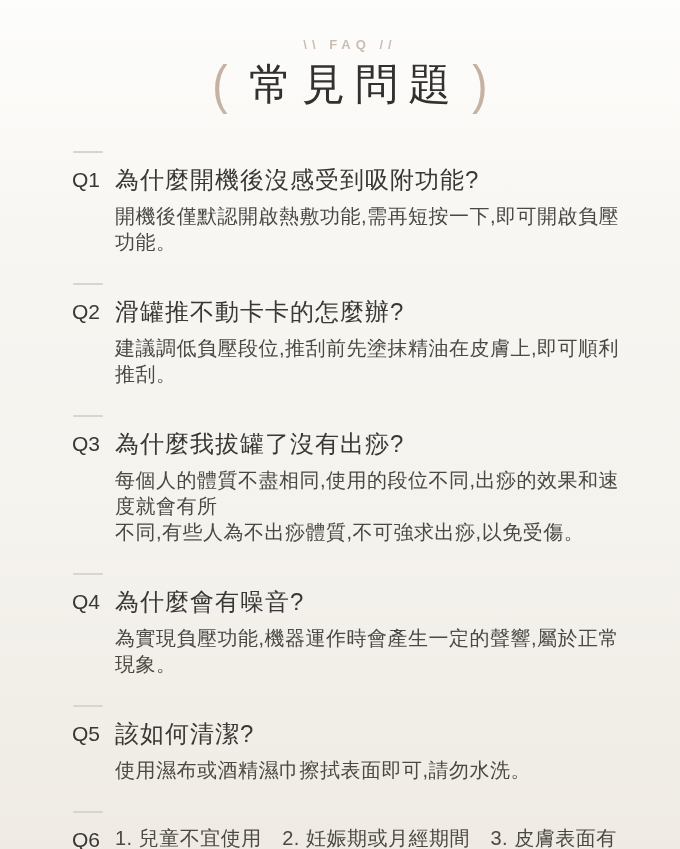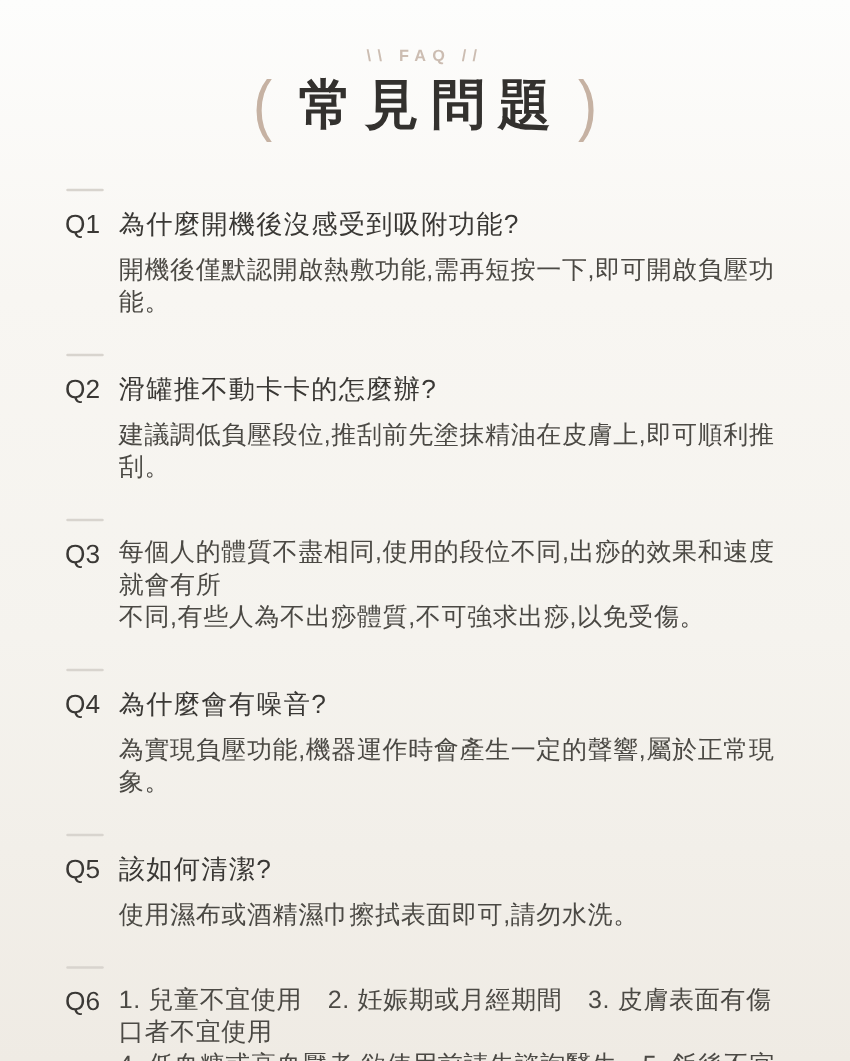--- a/index.html
+++ b/index.html
@@ -19,20 +19,21 @@
     width:680px;
     height:849px;
     overflow:hidden;
     background:linear-gradient(180deg,var(--bg-top) 0%,#f8f6f2 28%,var(--bg-mid) 60%,var(--bg-bottom) 100%);
     font-family:"Liberation Sans","DejaVu Sans",sans-serif;
     -webkit-font-smoothing:antialiased;
   }
   .page{
     width:100%;
     height:100%;
+    padding-left:20px;
   }
   
   .header{
     padding-top:36px;
     text-align:center;
     margin-bottom:40px;
   }
   .eyebrow{
     font-size:13px;
     letter-spacing:5px;
@@ -51,21 +52,21 @@
   .paren{
     font-size:54px;
     line-height:54px;
     color:var(--accent);
     font-weight:normal;
     transform:scaleX(.85);
   }
   .page-title{
     font-size:43px;
     line-height:54px;
-    font-weight:bold;
+    font-weight:normal;
     letter-spacing:10px;
     padding-left:10px; 
     color:var(--title-color);
   }
   
   .faq-list{
     padding:0 58px 0 52px;
   }
   .faq-item{
     margin-bottom:28px;
@@ -84,21 +85,21 @@
   }
   .qnum{
     font-size:21px;
     line-height:30px;
     font-weight:500;
     color:var(--question-color);
   }
   .qcontent{min-width:0;}
   .question{
     margin:0 0 8px 0;
-    font-size:21px;
+    font-size:24px;
     line-height:30px;
     font-weight:500;
     letter-spacing:1px;
     color:var(--question-color);
   }
   .answer{
     margin:0;
     font-size:20px;
     line-height:26px;
     letter-spacing:.5px;
@@ -141,20 +142,21 @@
         <p class="answer">建議調低負壓段位,推刮前先塗抹精油在皮膚上,即可順利推刮。</p>
       </div>
     </div>
   </article>
 
   <article class="faq-item">
     <div class="item-divider"></div>
     <div class="item-row">
       <span class="qnum">Q3</span>
       <div class="qcontent">
+        <h2 class="question">為什麼我拔罐了沒有出痧?</h2>
         <p class="answer">每個人的體質不盡相同,使用的段位不同,出痧的效果和速度就會有所
 不同,有些人為不出痧體質,不可強求出痧,以免受傷。</p>
       </div>
     </div>
   </article>
 
   <article class="faq-item">
     <div class="item-divider"></div>
     <div class="item-row">
       <span class="qnum">Q4</span>

